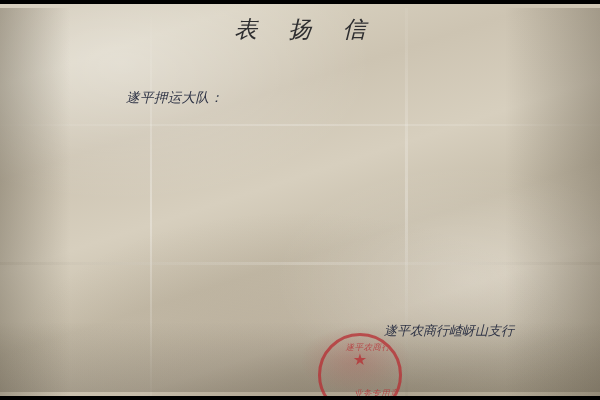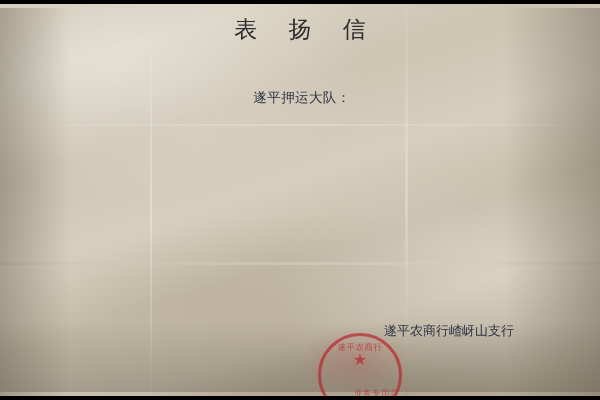--- a/index.html
+++ b/index.html
@@ -7,20 +7,21 @@
     padding: 0;
     background: #000;
   }
   .screen {
     position: relative;
     width: 600px;
     height: 400px;
     overflow: hidden;
     background: #84cc16;
     font-family: "DejaVu Sans", sans-serif;
+    font-style: italic;
   }
   
   .bar-top, .bar-bottom {
     position: absolute;
     left: 0;
     width: 600px;
     background: #000;
     z-index: 5;
   }
   .bar-top { top: 0; height: 4px; }
@@ -83,21 +84,21 @@
     left: 118px;
     top: 84px;
     width: 352px;
     font-family: "DejaVu Serif", serif;
     font-size: 13.5px;
     line-height: 26px;
     color: #2f3446;
     z-index: 3;
     letter-spacing: 0.4px;
   }
-  .body-text p { margin: 0 0 2px 16px; text-align: center; }
+  .body-text p { margin: 0 0 2px 8px; }
   .indent2 { text-indent: 2em; }
   .salutation { margin-bottom: 6px; }
   .thanks { margin-top: 22px; text-indent: 2em; }
 
   .sign-block {
     position: absolute;
     right: 86px;
     top: 318px;
     width: 200px;
     text-align: right;
@@ -124,21 +125,21 @@
     position: absolute;
     left: 50%;
     top: 16px;
     transform: translateX(-50%);
     color: #b8292f;
     font-size: 16px;
     line-height: 16px;
   }
   .seal .seal-top {
     position: absolute;
-    left: 0; top: 6px; width: 78px;
+    left: 8px; top: 6px; width: 78px;
     text-align: center;
     font-family: "DejaVu Serif", serif;
     font-size: 8.5px;
     color: #b8292f;
     letter-spacing: 0.5px;
   }
   .seal .seal-bottom {
     position: absolute;
     left: 0; bottom: 14px; width: 78px;
     text-align: right;

